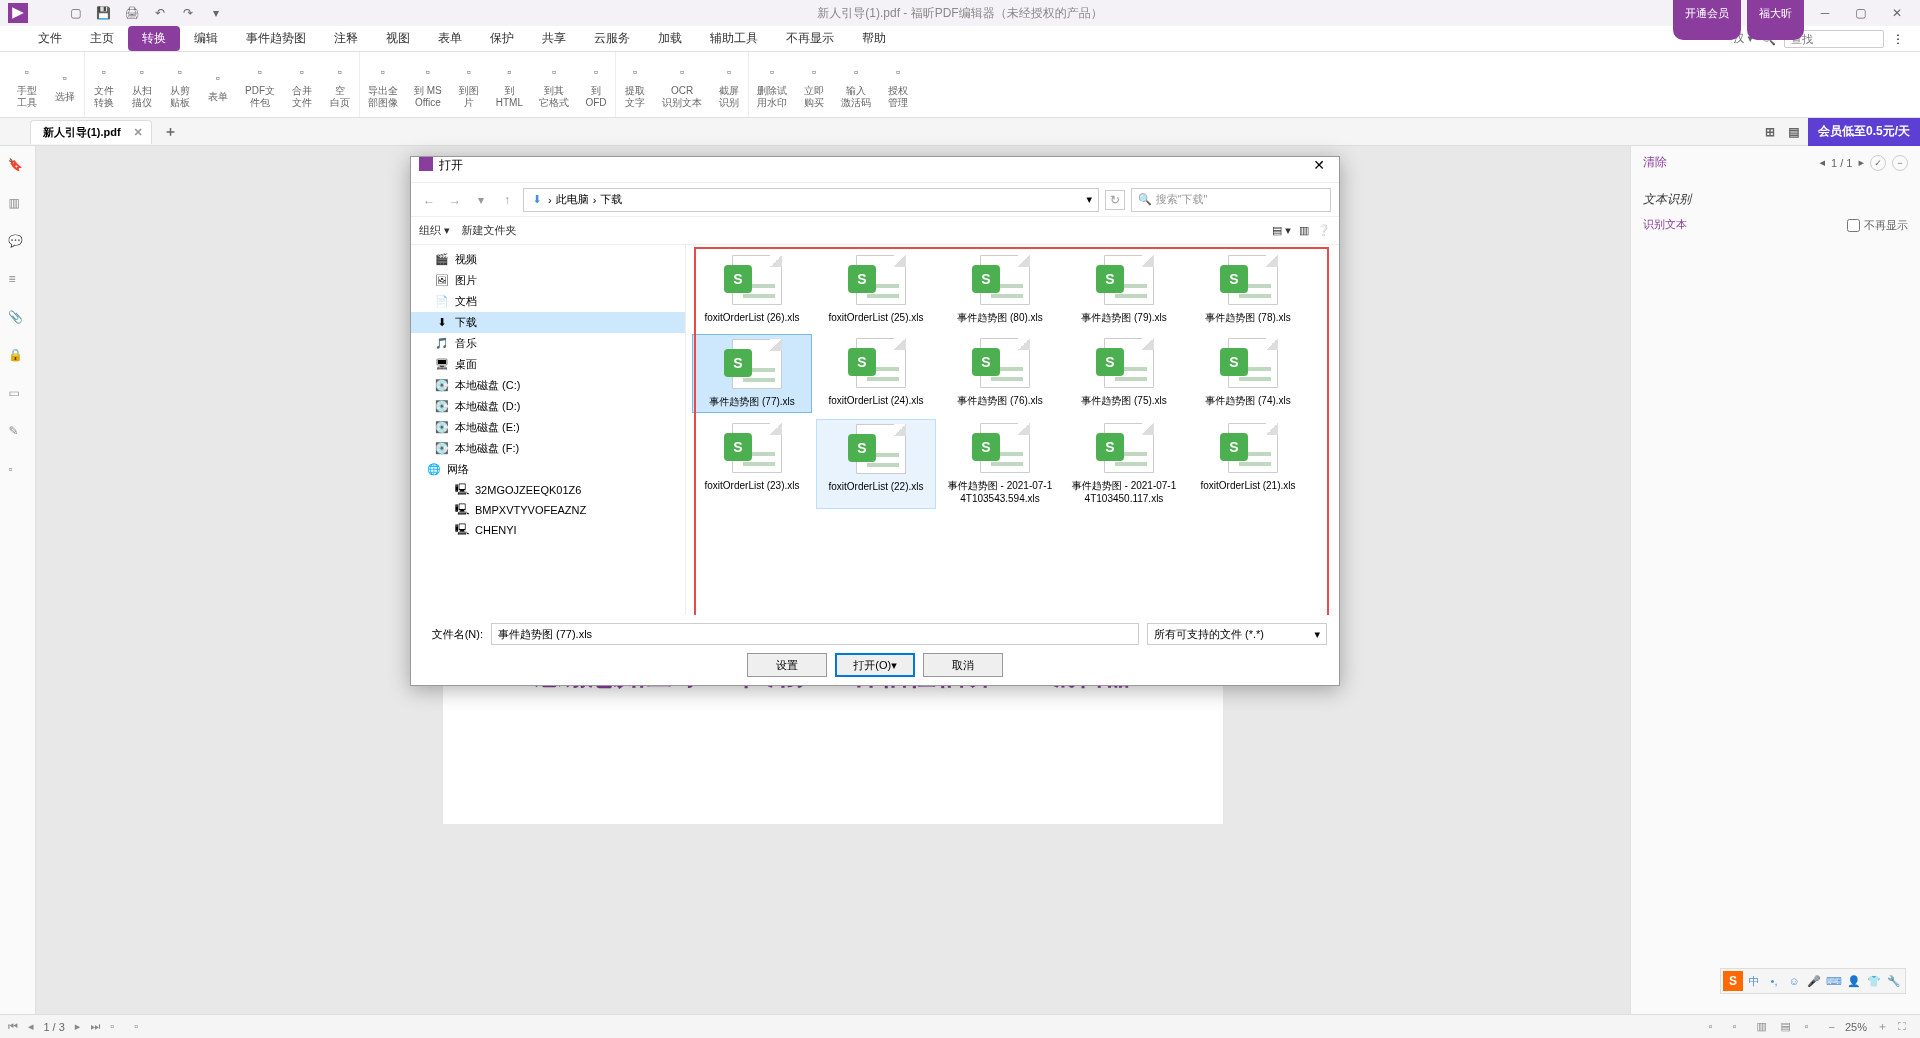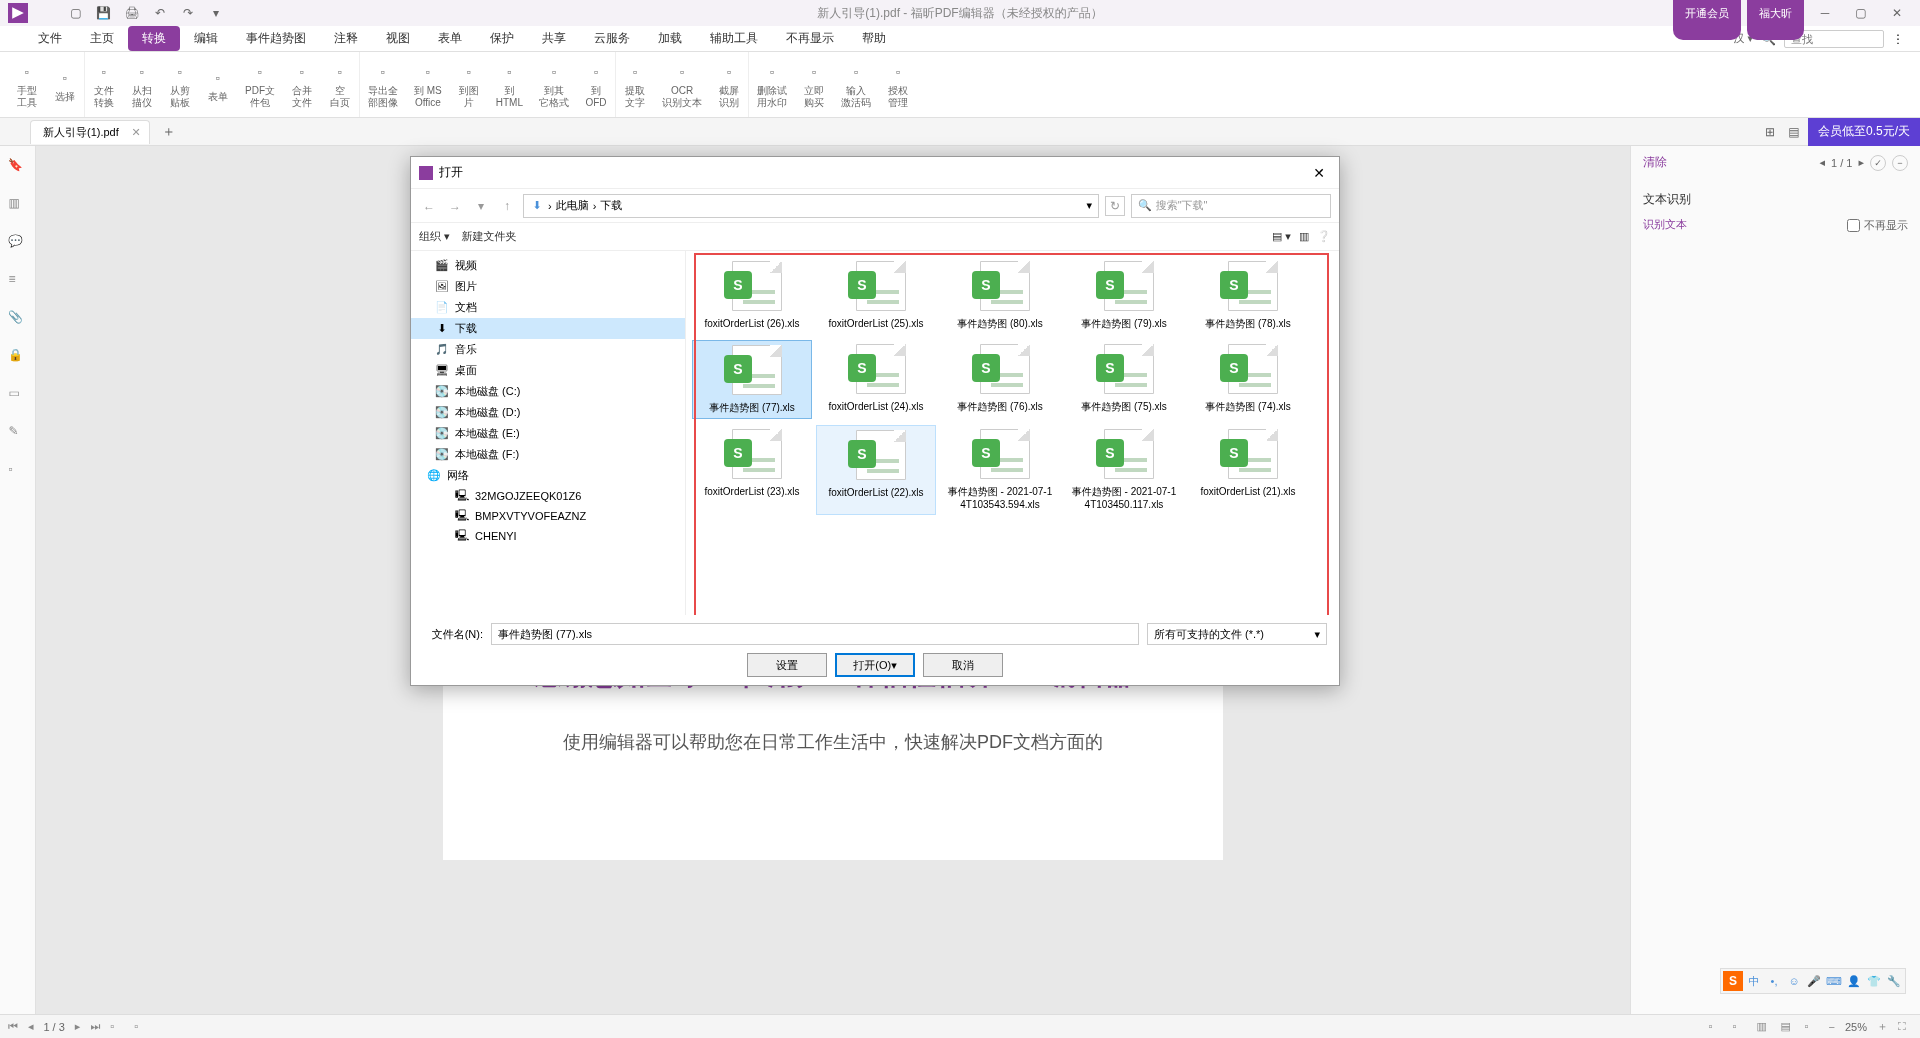--- a/index.html
+++ b/index.html
@@ -25,21 +25,21 @@
 .menu-dropdown { color: #666; font-size: 11px; }
 
 
 .ribbon { height: 66px; background: #fff; display: flex; align-items: center; padding-left: 8px; gap: 0; border-bottom: 1px solid #e0e0e0; }
 .ribbon-group { display: flex; flex-direction: column; align-items: center; padding: 4px 8px; gap: 2px; cursor: pointer; border-right: 1px solid #eee; height: 100%; justify-content: center; }
 .ribbon-group.no-border { border-right: none; }
 .ribbon-icon { width: 22px; height: 22px; display: flex; align-items: center; justify-content: center; color: #666; }
 .ribbon-label { font-size: 10px; color: #666; text-align: center; line-height: 1.2; white-space: pre; }
 
 
-.tab-bar { height: 28px; background: #f5f5f5; display: flex; align-items: center; border-bottom: 1px solid #ddd; position: relative; }
+.tab-bar { height: 28px; background: #f5f5f5; display: flex; align-items: center; border-bottom: 1px solid #ddd; position: relative; font-weight: bold; }
 .doc-tab { background: #fff; height: 24px; padding: 0 30px 0 12px; display: flex; align-items: center; border: 1px solid #ddd; border-bottom: none; border-radius: 4px 4px 0 0; margin-left: 30px; position: relative; font-size: 11px; }
 .tab-close { position: absolute; right: 8px; color: #999; cursor: pointer; }
 .tab-add { margin-left: 12px; color: #666; cursor: pointer; font-size: 14px; }
 .tab-right { margin-left: auto; display: flex; align-items: center; gap: 4px; padding-right: 0; }
 .tab-icon-btn { width: 20px; height: 20px; display: flex; align-items: center; justify-content: center; color: #666; cursor: pointer; }
 .promo-badge { background: #5d3fd3; color: #fff; padding: 4px 10px; font-size: 12px; height: 28px; display: flex; align-items: center; }
 
 
 .main { display: flex; height: calc(1038px - 26px - 26px - 66px - 28px - 24px); }
 .left-sidebar { width: 36px; background: #fafafa; border-right: 1px solid #e0e0e0; display: flex; flex-direction: column; align-items: center; padding-top: 12px; gap: 20px; }
@@ -48,35 +48,35 @@
 .doc-area { flex: 1; background: #e8e8e8; position: relative; display: flex; justify-content: center; }
 .doc-page { width: 780px; background: #fff; margin-top: 410px; padding: 100px 60px; text-align: center; position: absolute; }
 .doc-title { font-size: 28px; font-weight: bold; color: #8b3d9e; margin-bottom: 30px; }
 .doc-body { font-size: 18px; color: #555; line-height: 2; }
 
 .right-panel { width: 290px; background: #fafafa; border-left: 1px solid #e0e0e0; padding: 8px 12px; }
 .rp-header { display: flex; justify-content: space-between; align-items: center; margin-bottom: 12px; padding-bottom: 8px; }
 .rp-clear { color: #8b3d9e; font-size: 12px; cursor: pointer; }
 .rp-nav { display: flex; gap: 6px; align-items: center; font-size: 11px; color: #666; }
 .rp-nav-btn { width: 16px; height: 16px; border: 1px solid #ccc; border-radius: 50%; display: flex; align-items: center; justify-content: center; font-size: 9px; cursor: pointer; }
-.rp-title { font-size: 12px; color: #333; margin-bottom: 8px; }
+.rp-title { font-size: 12px; color: #333; margin-bottom: 8px; font-style: italic; }
 .rp-desc { font-size: 11px; color: #888; line-height: 1.5; margin-bottom: 10px; }
 .rp-link { color: #8b3d9e; font-size: 11px; cursor: pointer; }
 .rp-checkbox { display: flex; align-items: center; gap: 4px; margin-top: 2px; font-size: 11px; color: #666; justify-content: flex-end; }
 
 
 .status-bar { height: 24px; background: #f5f5f5; border-top: 1px solid #ddd; display: flex; align-items: center; padding: 0 8px; font-size: 11px; color: #666; }
 .sb-left { display: flex; gap: 10px; align-items: center; }
 .sb-nav-btn { cursor: pointer; color: #888; }
 .sb-right { margin-left: auto; display: flex; gap: 10px; align-items: center; }
 .sb-icon { width: 14px; height: 14px; color: #888; cursor: pointer; }
 
 
 .dialog-overlay { position: absolute; left: 410px; top: 156px; width: 930px; height: 530px; background: #fff; border: 1px solid #999; box-shadow: 0 4px 20px rgba(0,0,0,0.3); z-index: 100; display: flex; flex-direction: column; }
-.dlg-title { height: 32px; background: #fff; display: flex; align-items: center; padding: 0 8px; font-size: 12px; border-bottom: 1px solid #eee; }
+.dlg-title { height: 26px; background: #fff; display: flex; align-items: flex-start; padding: 0 8px; font-size: 12px; border-bottom: 1px solid #eee; }
 .dlg-title-icon { width: 14px; height: 14px; background: #8b3d9e; margin-right: 6px; }
 .dlg-close { margin-left: auto; cursor: pointer; font-size: 14px; padding: 0 6px; }
 .dlg-nav { height: 34px; display: flex; align-items: center; padding: 0 8px; gap: 6px; border-bottom: 1px solid #eee; }
 .dlg-nav-btn { width: 20px; height: 20px; display: flex; align-items: center; justify-content: center; color: #999; cursor: pointer; }
 .dlg-path { flex: 1; border: 1px solid #ccc; height: 24px; display: flex; align-items: center; padding: 0 6px; font-size: 11px; gap: 4px; }
 .dlg-path-icon { width: 14px; height: 14px; display: flex; align-items: center; justify-content: center; }
 .dlg-search { width: 200px; border: 1px solid #ccc; height: 24px; padding: 0 6px; display: flex; align-items: center; font-size: 11px; color: #999; gap: 4px; }
 .dlg-toolbar { height: 28px; display: flex; align-items: center; padding: 0 8px; gap: 12px; font-size: 11px; border-bottom: 1px solid #eee; }
 .dlg-toolbar-right { margin-left: auto; display: flex; gap: 8px; align-items: center; }
 .dlg-tb-btn { cursor: pointer; color: #333; }
@@ -298,21 +298,20 @@
     <span class="side-icon">≡</span>
     <span class="side-icon">📎</span>
     <span class="side-icon">🔒</span>
     <span class="side-icon">▭</span>
     <span class="side-icon">✎</span>
     <span class="side-icon">▫</span>
   </div>
   <div class="doc-area">
     <div class="doc-page">
       <div class="doc-title">感谢您如全球6.5亿用户一样信任福昕PDF编辑器</div>
-      <div class="doc-body">使用编辑器可以帮助您在日常工作生活中，快速解决PDF文档方面的</div>
     </div>
   </div>
   <div class="right-panel">
     <div class="rp-header">
       <span class="rp-clear">清除</span>
       <div class="rp-nav">
         <span>◂</span>
         <span>1 / 1</span>
         <span>▸</span>
         <span class="rp-nav-btn">✓</span>

